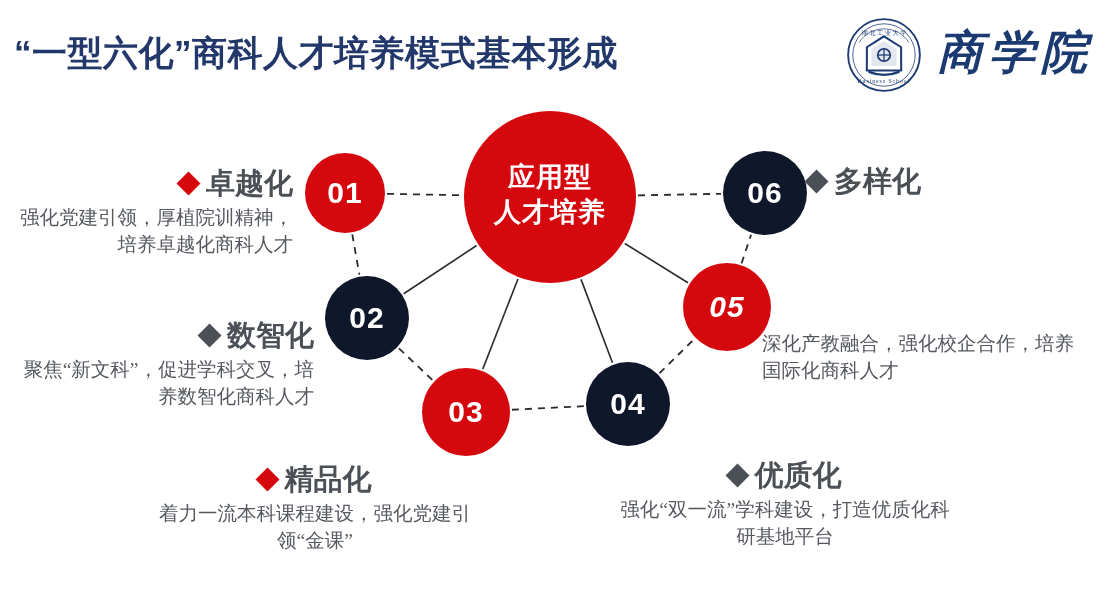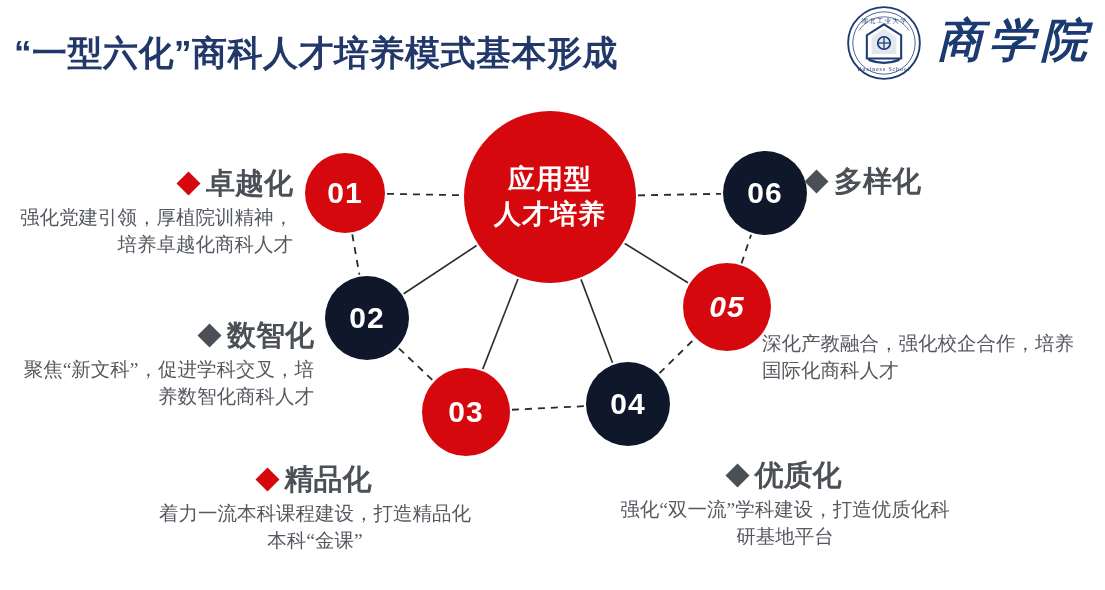--- a/index.html
+++ b/index.html
@@ -26,21 +26,21 @@
     font-weight: bold;
     font-size: 35px;
     letter-spacing: 0.5px;
     color: #23386a;
     white-space: nowrap;
   }
 
   #brand-logo {
     position: absolute;
     right: 12px;
-    top: 4px;
+    top: 16px;
     display: flex;
     align-items: center;
     gap: 14px;
     height: 78px;
   }
   #brand-emblem { display: block; }
   #brand-wordmark {
     font-family: "Liberation Serif", "DejaVu Serif", serif;
     font-size: 46px;
     font-weight: bold;
@@ -89,21 +89,21 @@
     background: #d5080e;
     border-radius: 50%;
     position: absolute;
     display: flex;
     flex-direction: column;
     align-items: center;
     justify-content: center;
     gap: 2px;
   }
   #node-center span {
-    font-family: Liberation Serif, serif;
+    font-family: Liberation Mono, monospace;
     font-size: 27px;
     font-weight: bold;
     color: #ffffff;
     line-height: 1.22;
     letter-spacing: 1px;
     text-align: center;
   }
 
   
   .callout { position: absolute; }
@@ -232,21 +232,21 @@
     <span>数智化</span>
   </div>
   <div class="callout-body">聚焦“新文科”，促进学科交叉，培养数智化商科人才</div>
 </div>
 
 <div class="callout align-center" id="callout-jingpinhua">
   <div class="callout-heading">
     <span class="diamond red"></span>
     <span>精品化</span>
   </div>
-  <div class="callout-body">着力一流本科课程建设，打造精品化本科“金课”</div>
+  <div class="callout-body">着力一流本科课程建设，强化党建引领“金课”</div>
 </div>
 
 <div class="callout align-center" id="callout-youzhihua">
   <div class="callout-heading">
     <span class="diamond gray"></span>
     <span>优质化</span>
   </div>
   <div class="callout-body">强化“双一流”学科建设，打造优质化科研基地平台</div>
 </div>
 

